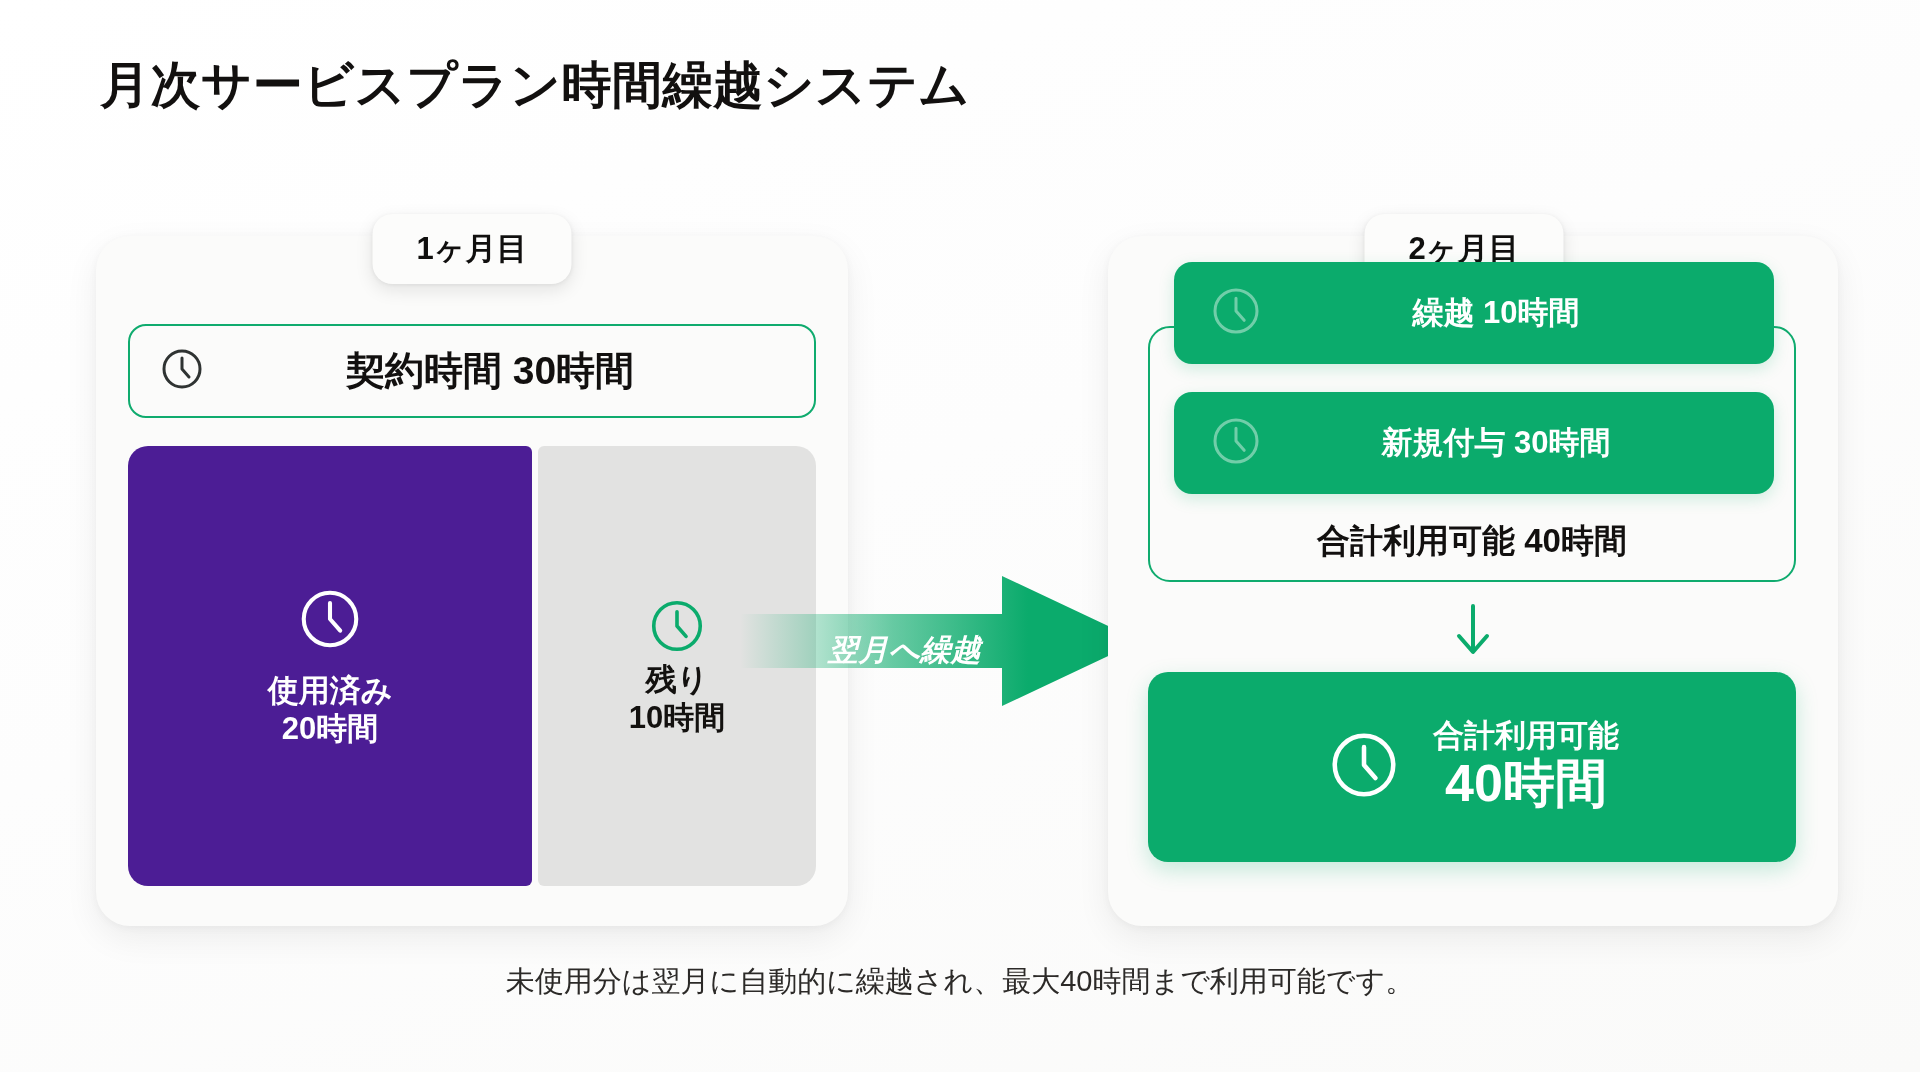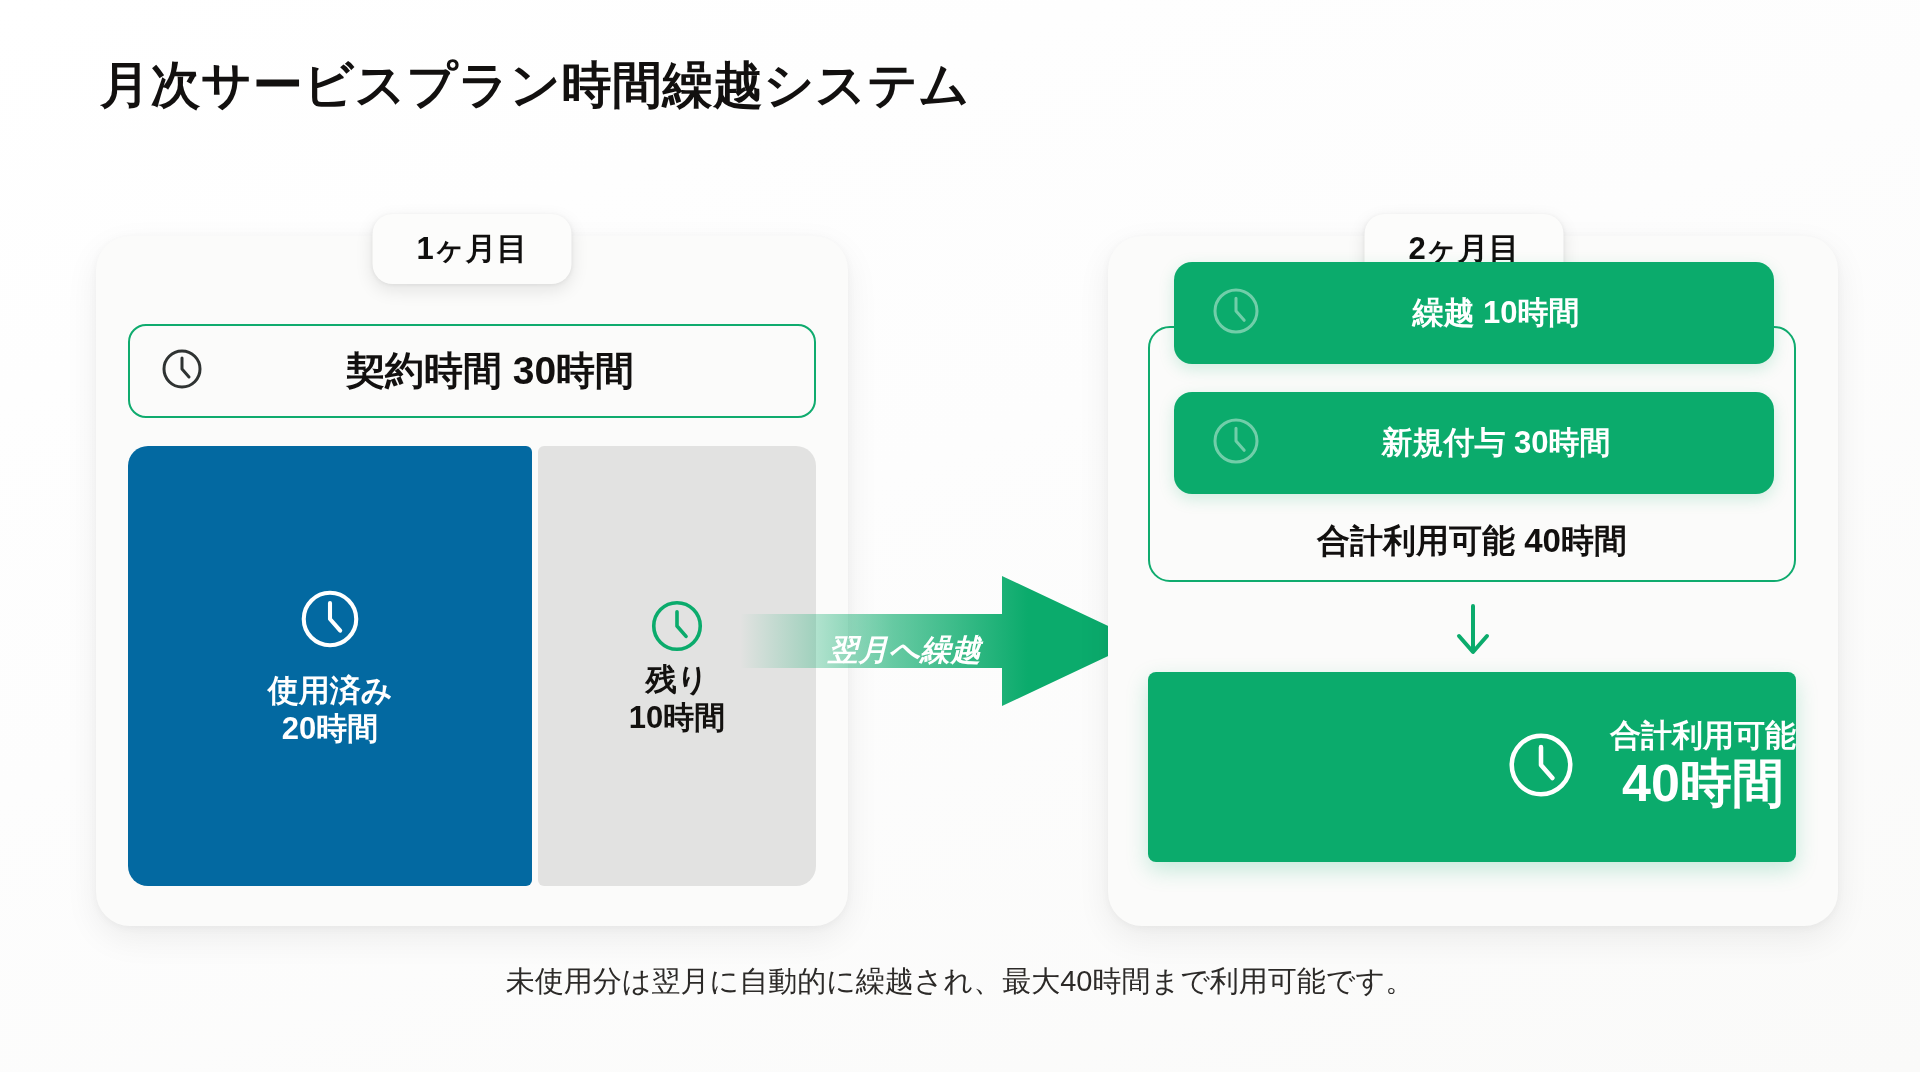--- a/index.html
+++ b/index.html
@@ -80,21 +80,21 @@
   
   .usage-wrap {
     position: absolute;
     left: 32px; top: 210px;
     width: 688px; height: 440px;
     display: flex;
     gap: 6px;
   }
   .usage-used {
     width: 404px;
-    background: #0369a1;
+    background: #4c1d95;
     border-radius: 20px 6px 6px 20px;
     display: flex; flex-direction: column;
     align-items: center; justify-content: center;
     gap: 14px;
   }
   .usage-left {
     flex: 1;
     background: #e2e2e1;
     border-radius: 6px 20px 20px 6px;
     display: flex; flex-direction: column;
@@ -170,24 +170,24 @@
     left: 50%; top: 368px;
     transform: translateX(-50%);
     width: 44px; height: 58px;
   }
 
   .final-box {
     position: absolute;
     left: 40px; top: 436px;
     width: 648px; height: 190px;
     background: #0bab6c;
-    border-radius: 8px;
+    border-radius: 20px;
     display: flex;
     align-items: center;
-    justify-content: flex-end;
+    justify-content: center;
     gap: 30px;
     box-shadow: 0 8px 22px rgba(11,171,108,0.22);
   }
   .final-text { text-align: center; color: #ffffff; }
   .final-text .t1 { font-size: 31px; font-weight: 700; line-height: 1.1; }
   .final-text .t2 { font-size: 52px; font-weight: 700; line-height: 1.18; }
 
   
   .caption {
     position: absolute;

